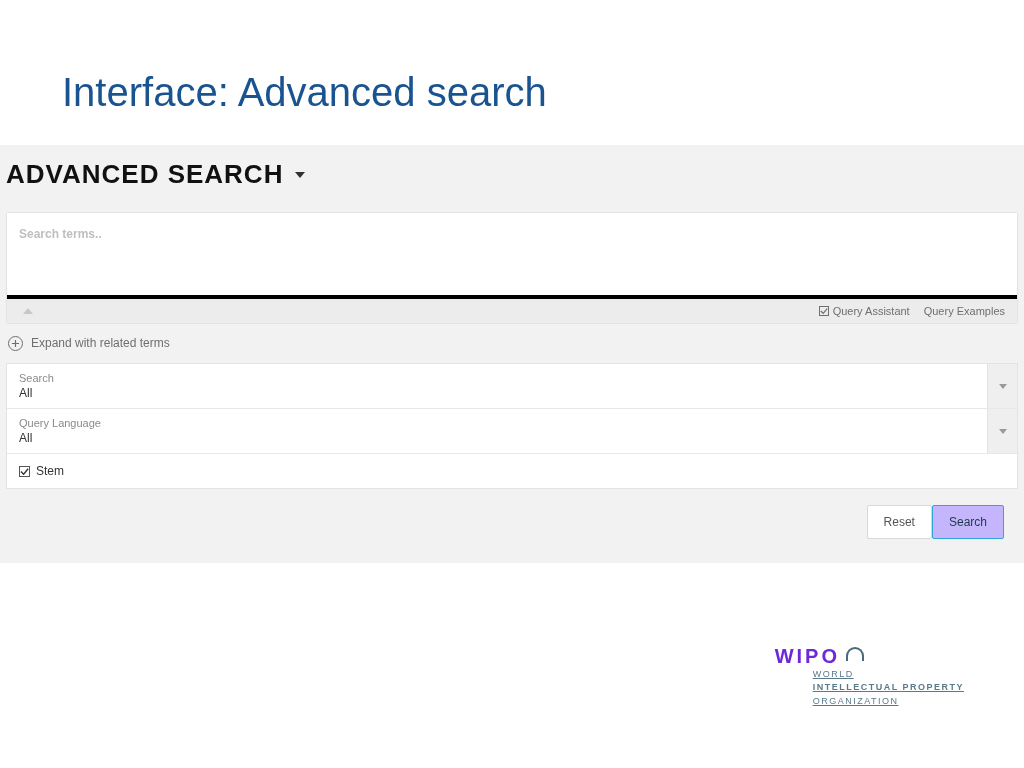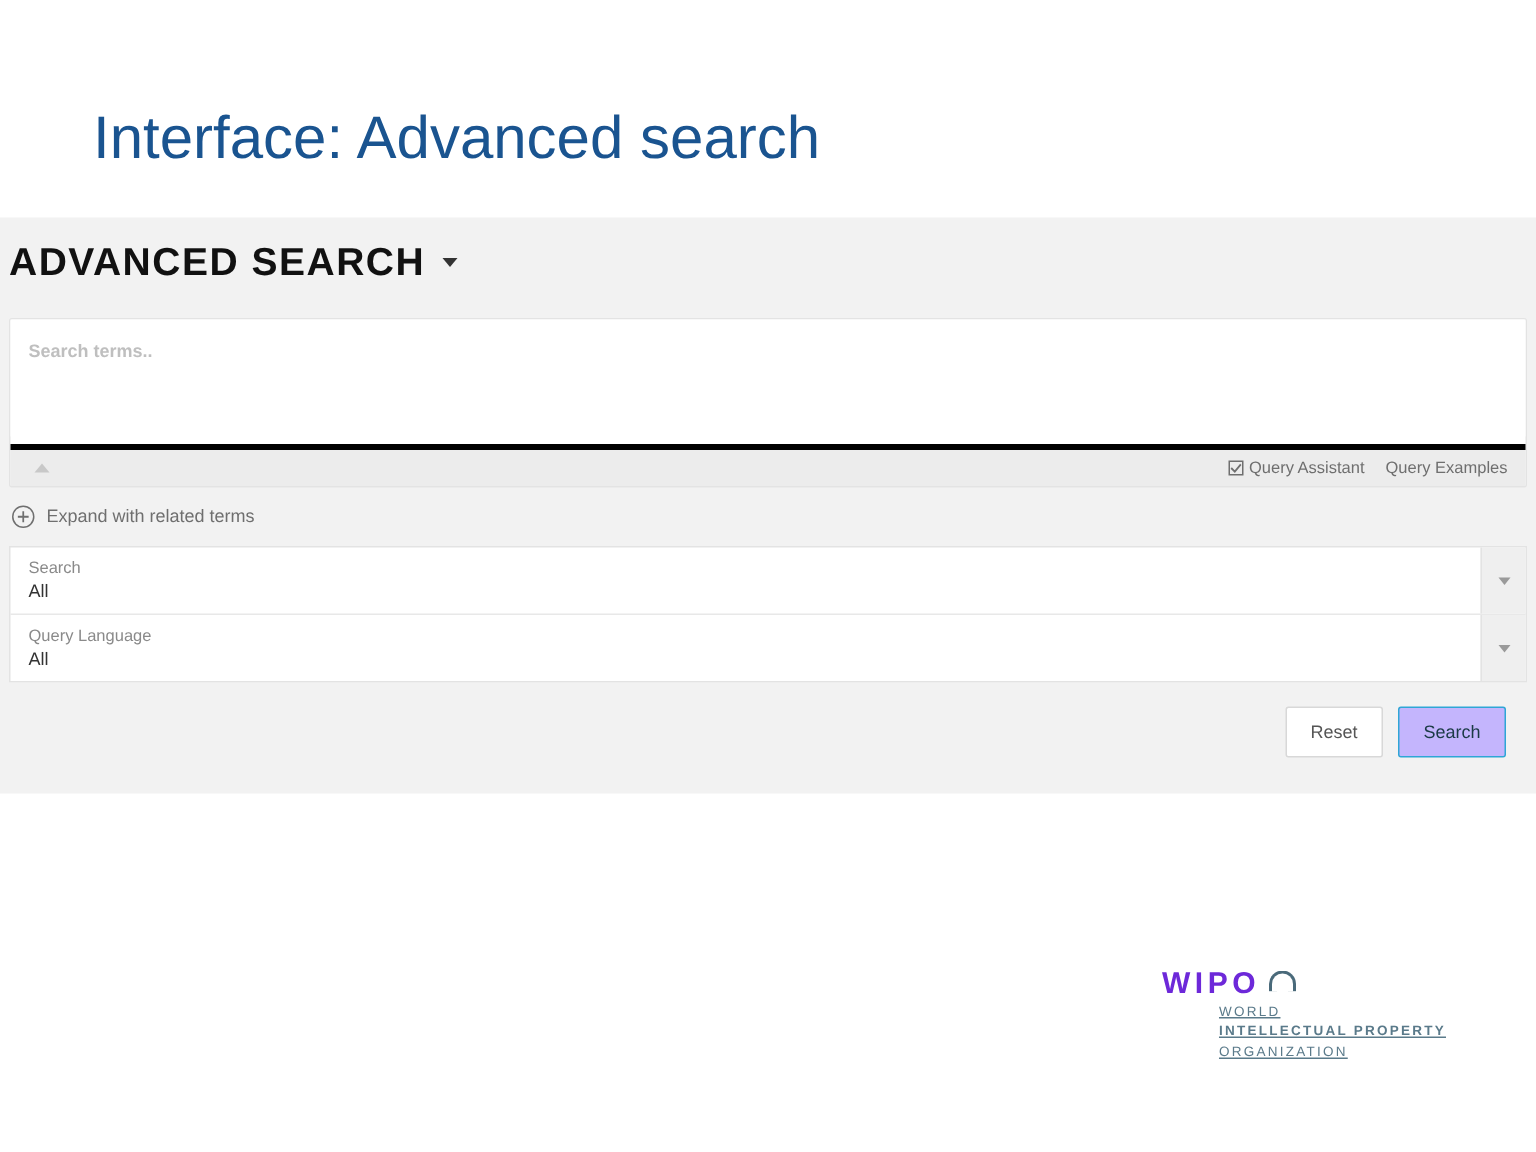--- a/index.html
+++ b/index.html
@@ -24,21 +24,21 @@
   .filter-row { display: flex; align-items: stretch; border-bottom: 1px solid #e8e8e8; }
   .filter-row:last-child { border-bottom: none; }
   .filter-body { flex: 1; padding: 8px 12px; }
   .filter-label { font-size: 11px; color: #8a8a8a; margin-bottom: 2px; }
   .filter-value { font-size: 12px; color: #333; }
   .filter-caret-cell { width: 30px; background: #efefef; display: flex; align-items: center; justify-content: center; border-left: 1px solid #e3e3e3; }
   .filter-caret-cell .caret-down { border-top-color: #9a9a9a; border-left-width:4px; border-right-width:4px; border-top-width:5px; margin:0;}
   .stem-row { padding: 10px 12px; font-size: 12px; color: #333; display: flex; align-items: center; gap: 6px; }
   .stem-check { width: 11px; height: 11px; border: 1px solid #555; display:inline-flex; align-items:center; justify-content:center;}
   .stem-check svg { width:9px; height:9px; }
-  .actions { display: flex; justify-content: flex-end; gap: 10px; padding: 16px 20px 0 0; }
+  .actions { display: flex; justify-content: flex-end; gap: 0; padding: 16px 20px 0 0; }
   .btn { font-size: 12px; padding: 9px 16px; border-radius: 2px; cursor: pointer; }
   .btn-reset { background: #fff; border: 1px solid #d8d8d8; color: #555; }
   .btn-search { background: #c4b5fd; border: 1px solid #2fa6d6; color: #1b3a46; }
   .footer-logo { position: absolute; right: 60px; bottom: 60px; color: #5a7a8a; }
   .footer-logo .wipo { font-size: 20px; font-weight: 700; letter-spacing: 3px; color: #6d28d9; display:flex; align-items:center; gap:6px;}
   .footer-logo .sub { font-size: 9px; letter-spacing: 1.5px; margin-left: 38px; line-height: 1.5; color: #5a7a8a; text-decoration: underline; }
   .footer-logo .sub .bold { font-weight: 700; }
   .arc { width: 18px; height: 14px; border: 2px solid #4a6a7a; border-bottom: none; border-radius: 12px 12px 0 0; display:inline-block; position:relative; top:-2px;}
 </style>
 </head>
@@ -92,20 +92,28 @@
     </div>
     <div class="filter-row">
       <div class="filter-body">
         <div class="filter-label">Query Language</div>
         <div class="filter-value">All</div>
       </div>
       <div class="filter-caret-cell">
           <span class="caret-down"></span>
         </div>
     </div>
+    <div class="stem-row">
+      <span class="stem-check">
+        <svg viewBox="0 0 10 10">
+            <path d="M1 5 L4 8 L9 2" stroke="#333" stroke-width="1.5" fill="none"></path>
+          </svg>
+      </span>
+      <span>Stem</span>
+    </div>
   </div>
 
   <div class="actions">
     <button class="btn btn-reset">Reset</button>
     <button class="btn btn-search">Search</button>
   </div>
 
 </div>
 
 <div class="footer-logo">

